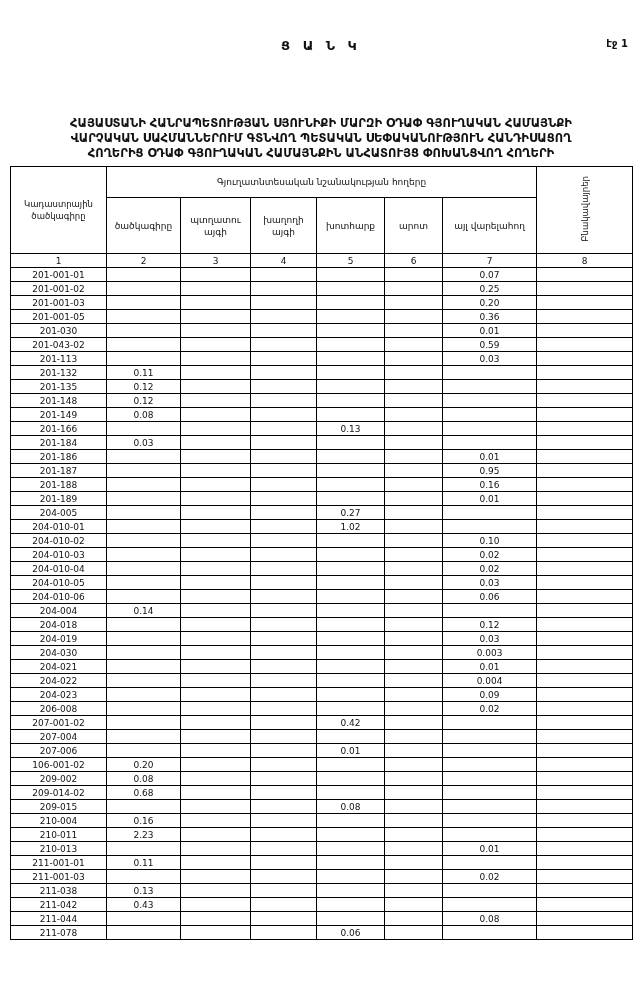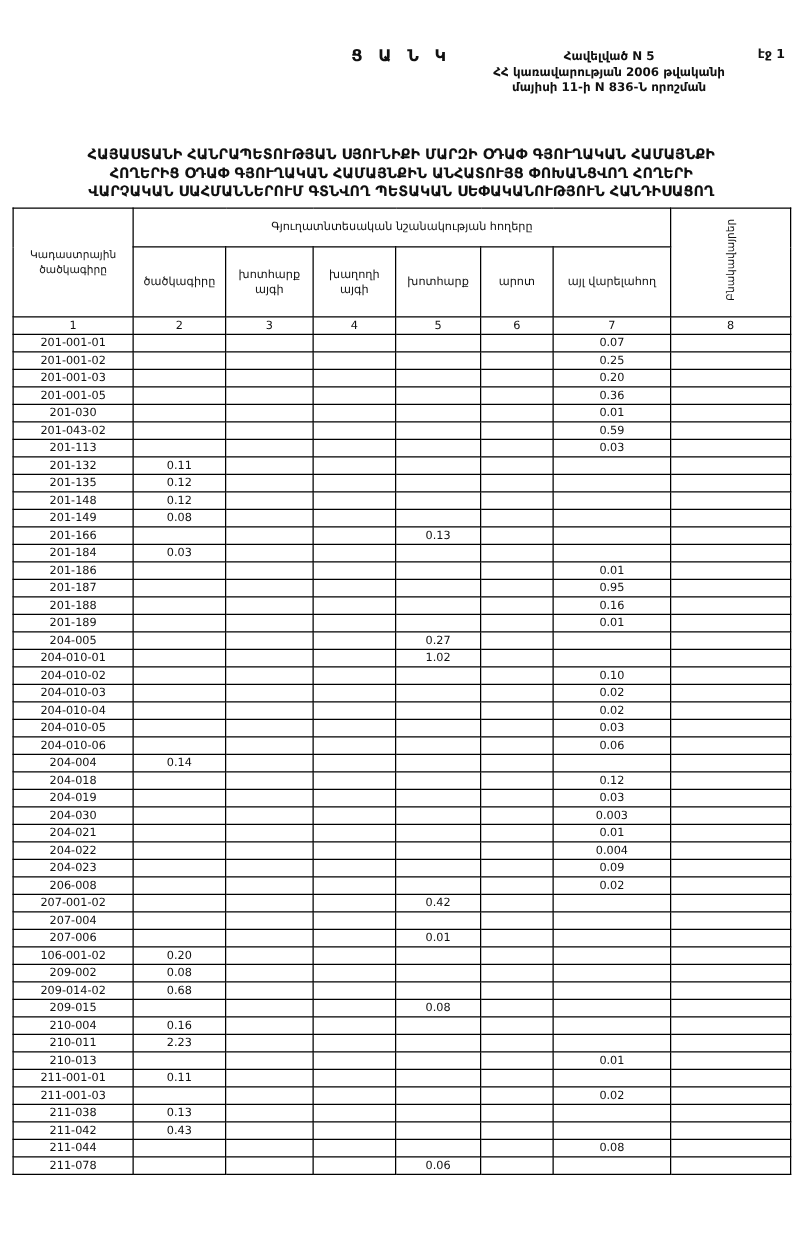--- a/index.html
+++ b/index.html
@@ -102,32 +102,27 @@
   col.c7{width:94px;}
   col.c8{width:96px;}
 </style>
 </head>
 <body>
 
 <div class="page">
 
   <div class="hdr">
     <div class="hdr-page">էջ 1</div>
-    <div class="hdr-right">
-      <div>Հավելված N 5</div>
-      <div>ՀՀ կառավարության 2006 թվականի</div>
-      <div>մայիսի 11-ի N 836-Ն որոշման</div>
-    </div>
     <div class="tsank" style="margin-top:30px;">Ց Ա Ն Կ</div>
   </div>
 
   <div class="title">
     <div>ՀԱՅԱՍՏԱՆԻ ՀԱՆՐԱՊԵՏՈՒԹՅԱՆ ՍՅՈՒՆԻՔԻ ՄԱՐԶԻ ՕԴԱՓ ԳՅՈՒՂԱԿԱՆ ՀԱՄԱՅՆՔԻ</div>
+    <div>ՎԱՐՉԱԿԱՆ ՍԱՀՄԱՆՆԵՐՈՒՄ ԳՏՆՎՈՂ ՊԵՏԱԿԱՆ ՍԵՓԱԿԱՆՈՒԹՅՈՒՆ ՀԱՆԴԻՍԱՑՈՂ</div>
     <div>ՀՈՂԵՐԻՑ ՕԴԱՓ ԳՅՈՒՂԱԿԱՆ ՀԱՄԱՅՆՔԻՆ ԱՆՀԱՏՈՒՅՑ ՓՈԽԱՆՑՎՈՂ ՀՈՂԵՐԻ</div>
-    <div>ՎԱՐՉԱԿԱՆ ՍԱՀՄԱՆՆԵՐՈՒՄ ԳՏՆՎՈՂ ՊԵՏԱԿԱՆ ՍԵՓԱԿԱՆՈՒԹՅՈՒՆ ՀԱՆԴԻՍԱՑՈՂ</div>
   </div>
 
   <table class="grid">
     <colgroup>
       <col class="c1">
         <col class="c2">
         <col class="c3">
         <col class="c4">
       <col class="c5">
         <col class="c6">
@@ -137,21 +132,21 @@
     <thead>
       <tr>
         <td rowspan="2" class="hcell vhead" style="height:86px;margin-top:28px;">Կադաստրային ծածկագիրը</td>
         <td colspan="6" class="grp">Գյուղատնտեսական նշանակության հողերը</td>
         <td rowspan="2" class="hcell" style="height:86px;">
           <span class="vrot">Բնակավայրեր</span>
         </td>
       </tr>
       <tr>
         <td class="hcell">ծածկագիրը</td>
-        <td class="hcell">խոտհարք այգի</td>
+        <td class="hcell">պտղատու այգի</td>
         <td class="hcell">խաղողի այգի</td>
         <td class="hcell">խոտհարք</td>
         <td class="hcell">արոտ</td>
         <td class="hcell">այլ վարելահող</td>
       </tr>
       <tr class="rownum">
         <td>1</td>
         <td>2</td>
         <td>3</td>
         <td>4</td>

